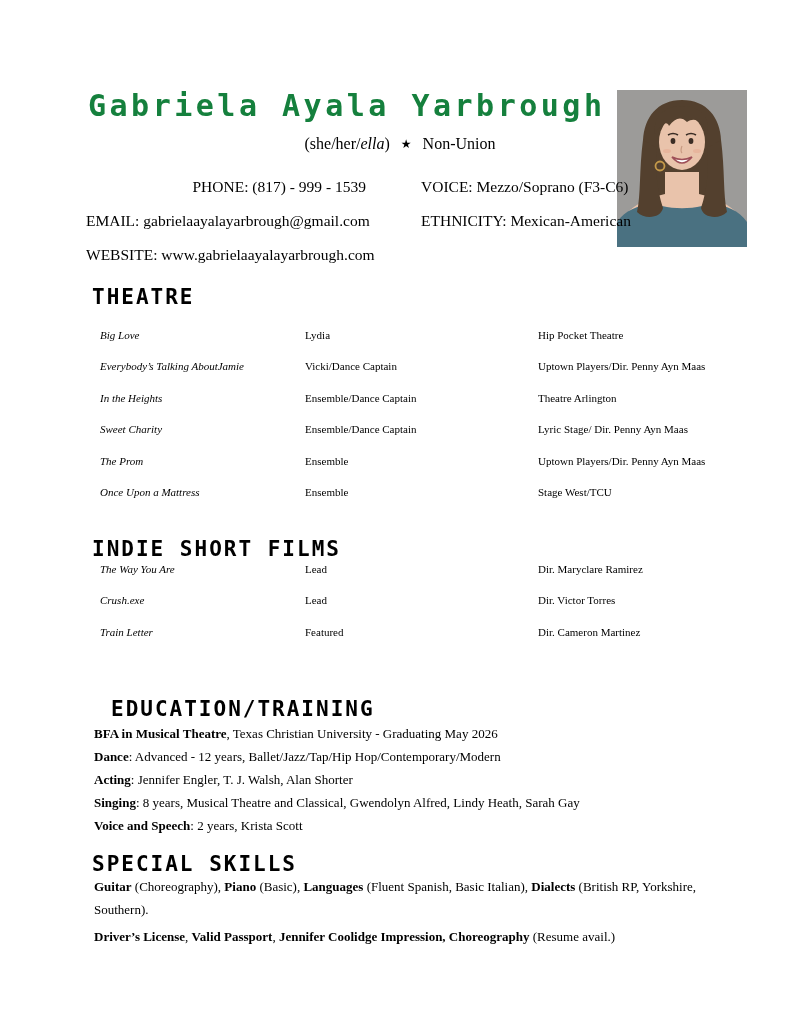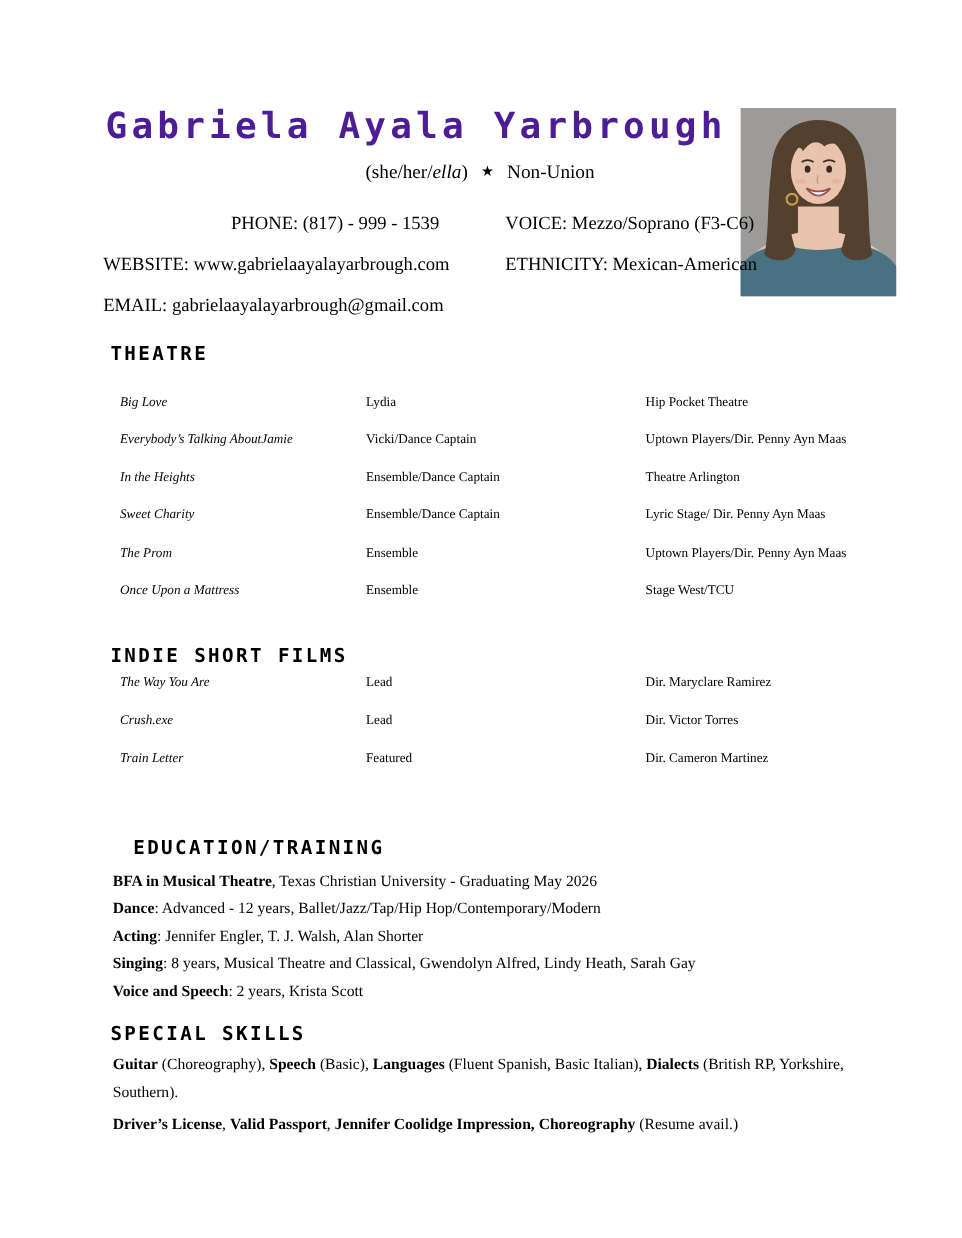--- a/index.html
+++ b/index.html
@@ -19,21 +19,21 @@
   .subtitle .star{font-size:12px;padding:0 11px;vertical-align:1px;}
   .photo{position:absolute;left:617px;top:90px;width:130px;height:157px;}
   .photo svg{display:block;}
   .contact-col{position:absolute;top:170px;font-size:15.5px;}
   .contact-col .row{line-height:34px;height:34px;white-space:nowrap;}
   .contact-left{left:86px;width:280px;text-align:right;}
   .contact-right{left:421px;}
   .sec-h{
     position:absolute;left:92px;
     font-family:"DejaVu Sans Mono", monospace;font-weight:bold;
-    font-size:16px;letter-spacing:2px;white-space:nowrap;
+    font-size:21px;letter-spacing:2px;white-space:nowrap;
   }
   .table{position:absolute;left:100px;width:640px;font-size:11px;}
   .table .trow{display:flex;height:31.4px;line-height:19px;}
   .table .c1{width:205px;font-style:italic;white-space:nowrap;}
   .table .c2{width:205px;white-space:nowrap;}
   .table .c3{flex:1;white-space:nowrap;margin-left:28px;}
   .body-text{position:absolute;left:94px;font-size:13px;line-height:23px;}
   #edu-body{top:722px;width:680px;}
   #skills-body{top:875px;width:616px;}
   #skills-body .para + .para{margin-top:4px;}
@@ -42,21 +42,21 @@
   #h-films{top:537px;}
   #t-films{top:560px;}
   #h-edu{top:697px;margin-left:19px;}
   #h-skills{top:852px;}
 </style>
 </head>
 <body>
 
 <div class="page">
 
-  <h1 class="name" style="color: #4c1d95;">Gabriela Ayala Yarbrough</h1>
+  <h1 class="name" style="color: #15803d;">Gabriela Ayala Yarbrough</h1>
 
   <div class="subtitle">
     <span><span>(she/her/</span><i>ella</i><span>)</span></span><span class="star">★</span><span>Non-Union</span>
   </div>
 
   <div class="photo">
     <svg width="130" height="157" viewBox="0 0 130 157" xmlns="http://www.w3.org/2000/svg">
       <rect x="0" y="0" width="130" height="157" fill="#9c9b99"></rect>
       <path d="M65,10 C40,10 27,28 26,50 C25,75 30,95 26,120 C35,128 50,127 52,120 L78,120 C80,127 95,128 104,120 C100,95 105,75 104,50 C103,28 90,10 65,10 Z" fill="#53402e"></path>
       <path d="M48,82 L82,82 L82,104 C98,108 112,114 121,124 L121,148 L9,148 L9,124 C18,114 32,108 48,104 Z" fill="#e9c3ab"></path>
@@ -72,22 +72,22 @@
       <path d="M65,56 Q63,61 65,63" fill="none" stroke="#c79a82" stroke-width="1.2"></path>
       <path d="M55,67 Q65,79 75,67 Q65,72 55,67 Z" fill="#ffffff" stroke-width="1.6" stroke="#9e4f58"></path>
       <ellipse cx="50" cy="61" rx="4" ry="2" fill="#e5a790" opacity="0.5"></ellipse>
       <ellipse cx="80" cy="61" rx="4" ry="2" fill="#e5a790" opacity="0.5"></ellipse>
       <circle cx="43" cy="76" r="4.5" fill="none" stroke-width="1.8" stroke="#c59a4a"></circle>
     </svg>
   </div>
 
   <div class="contact-col contact-left" id="contact-left">
       <div class="row">PHONE: (817) - 999 - 1539</div>
+      <div class="row">EMAIL: gabrielaayalayarbrough@gmail.com</div>
       <div class="row">WEBSITE: www.gabrielaayalayarbrough.com</div>
-      <div class="row">EMAIL: gabrielaayalayarbrough@gmail.com</div>
     </div>
   <div class="contact-col contact-right" id="contact-right">
       <div class="row">VOICE: Mezzo/Soprano (F3-C6)</div>
       <div class="row">ETHNICITY: Mexican-American</div>
     </div>
 
   <div class="sec-h" id="h-theatre">THEATRE</div>
   <div class="table" id="t-theatre">
       <div class="trow">
         <span class="c1">Big Love</span>
@@ -144,17 +144,17 @@
   <div class="body-text" id="edu-body">
       <div><b>BFA in Musical Theatre</b>, Texas Christian University - Graduating May 2026</div>
       <div><b>Dance</b>: Advanced - 12 years, Ballet/Jazz/Tap/Hip Hop/Contemporary/Modern</div>
       <div><b>Acting</b>: Jennifer Engler, T. J. Walsh, Alan Shorter</div>
       <div><b>Singing</b>: 8 years, Musical Theatre and Classical, Gwendolyn Alfred, Lindy Heath, Sarah Gay</div>
       <div><b>Voice and Speech</b>: 2 years, Krista Scott</div>
     </div>
 
   <div class="sec-h" id="h-skills">SPECIAL SKILLS</div>
   <div class="body-text" id="skills-body">
-      <div class="para"><b>Guitar</b><span> (Choreography), </span><b>Speech</b><span> (Basic), </span><b>Languages</b><span> (Fluent Spanish, Basic Italian), </span><b>Dialects</b><span> (British RP, Yorkshire, Southern).</span></div>
+      <div class="para"><b>Guitar</b><span> (Choreography), </span><b>Piano</b><span> (Basic), </span><b>Languages</b><span> (Fluent Spanish, Basic Italian), </span><b>Dialects</b><span> (British RP, Yorkshire, Southern).</span></div>
       <div class="para"><b>Driver’s License</b><span>, </span><b>Valid Passport</b><span>, </span><b>Jennifer Coolidge Impression, Choreography</b><span> (Resume avail.)</span></div>
     </div>
 
 </div>
 
 </body></html>

